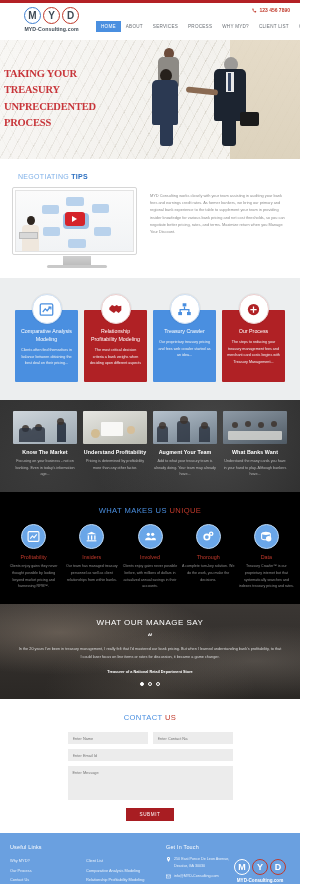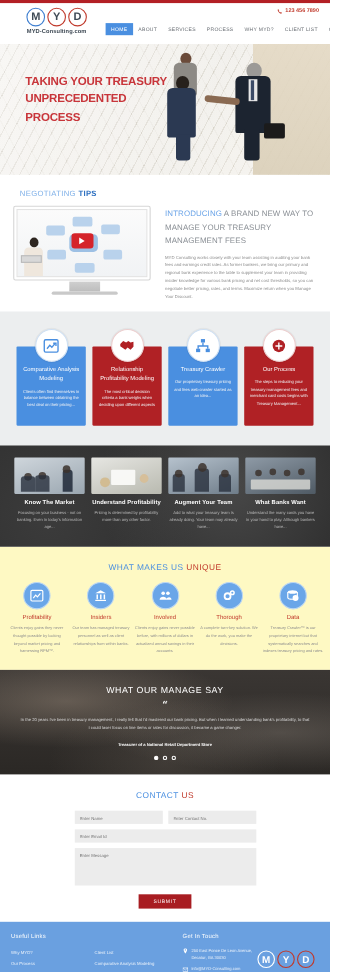--- a/index.html
+++ b/index.html
@@ -53,22 +53,22 @@
       repeating-linear-gradient(118deg, rgba(255,255,255,.55) 0 7px, rgba(0,0,0,.035) 7px 8px),
       repeating-linear-gradient(62deg, rgba(255,255,255,.3) 0 11px, rgba(0,0,0,.02) 11px 12px);
     opacity:.85;
   }
   .hero .tan {
     position:absolute; right:0; top:0; width:70px; height:100%;
     background:linear-gradient(180deg,#e4d9c4,#dacfb8);
     opacity:.9;
   }
   .hero-title {
-    position:absolute; left:23px; top:26px; width:130px;
-    font-family:Liberation Sans, sans-serif;
+    position:absolute; left:4px; top:26px; width:130px;
+    font-family:Liberation Serif, serif;
     font-weight:bold;
     color:#c8353a;
     font-size:10.5px;
     line-height:1.55;
     letter-spacing:-0.2px;
   }
   
   .person { position:absolute; }
   .p-suit { background:#2b3952; border-radius:5px 5px 2px 2px; }
   .p-gray { background:#8d8a85; border-radius:5px 5px 2px 2px; }
@@ -140,21 +140,21 @@
   .dthumb.t1 { background:linear-gradient(160deg,#cfd6dc,#9aa6b0); }
   .dthumb.t2 { background:linear-gradient(160deg,#e6e6e2,#b9bab0); }
   .dthumb.t3 { background:linear-gradient(160deg,#b6c2cd,#6f7d8a); }
   .dthumb.t4 { background:linear-gradient(160deg,#8e9aa6,#4f5a64); }
   .dfig { position:absolute; background:rgba(40,48,60,.8); border-radius:3px 3px 0 0; bottom:2px;}
   .dfig.h { border-radius:50%; background:rgba(60,50,45,.85); }
   .dtitle { font-size:5.3px; color:#fff; margin-top:5px; font-weight:bold; letter-spacing:.1px;}
   .ddesc { font-size:3.7px; color:#b9b9b9; line-height:1.8; margin-top:3px; }
 
   
-  .uniq { background:#fef9c3; padding:14px 6px 14px; }
+  .uniq { background:#000000; padding:14px 6px 14px; }
   .uniq-head { text-align:center; font-size:7.6px; color:#4a8fe0; letter-spacing:.4px; }
   .uniq-head .red { color:#c0392b; }
   .uniq-row { display:flex; justify-content:center; gap:3px; margin-top:9px; }
   .ucol { width:56px; text-align:center; }
   .ucircle {
     width:25px;height:25px;border-radius:50%;
     border:1.5px solid #bcd7f2; background:#6aa6e8;
     display:flex;align-items:center;justify-content:center;margin:0 auto 5px;
   }
   .utitle { font-size:5.4px; color:#c0392b; margin-bottom:3px; }
@@ -307,23 +307,20 @@
             <div class="play">
                 <i></i>
               </div>
           </div>
         </div>
         <div class="mon-stand"></div>
         <div class="mon-base"></div>
       </div>
 
       <div class="tips-text">
-        <div class="tips-title">
-          <span style="color:#6ba4e8">INTRODUCING </span><span class="g">A BRAND NEW WAY TO MANAGE YOUR TREASURY MANAGEMENT FEES</span>
-        </div>
         <div class="tips-body">MYD Consulting works closely with your team assisting in auditing your bank fees and earnings credit rates.  As former bankers, we bring our primary and regional bank experience to the table to supplement your team in providing insider knowledge for various bank pricing and net cost thresholds, so you can negotiate better pricing, rates, and terms. Maximize return when you Manage Your Discount.</div>
       </div>
     </div>
   </div>
 
   <div class="cards">
 
     <div class="card">
       <div class="card-icon blue">
         <svg width="15" height="15" viewBox="0 0 24 24">

